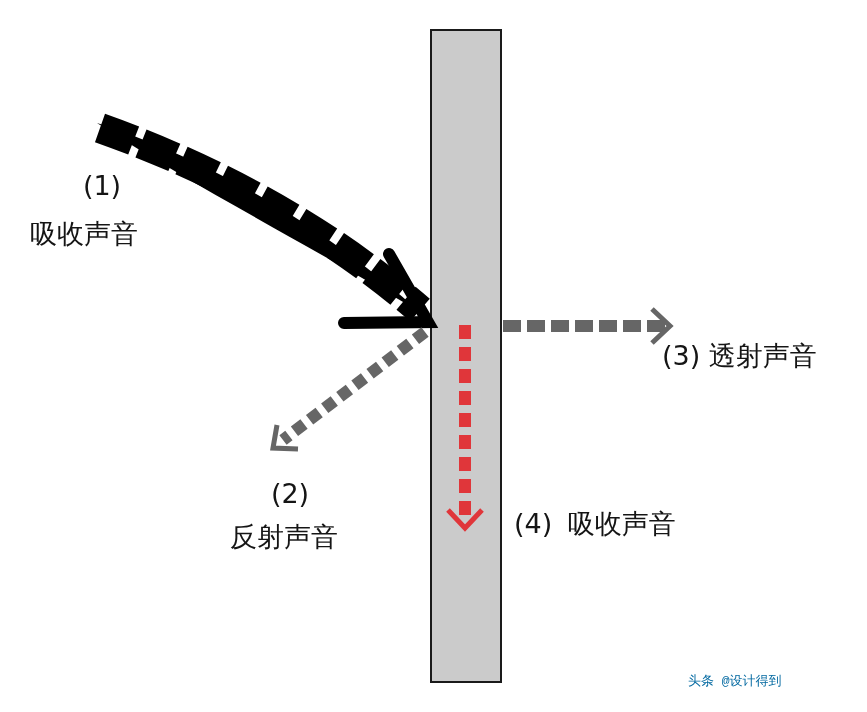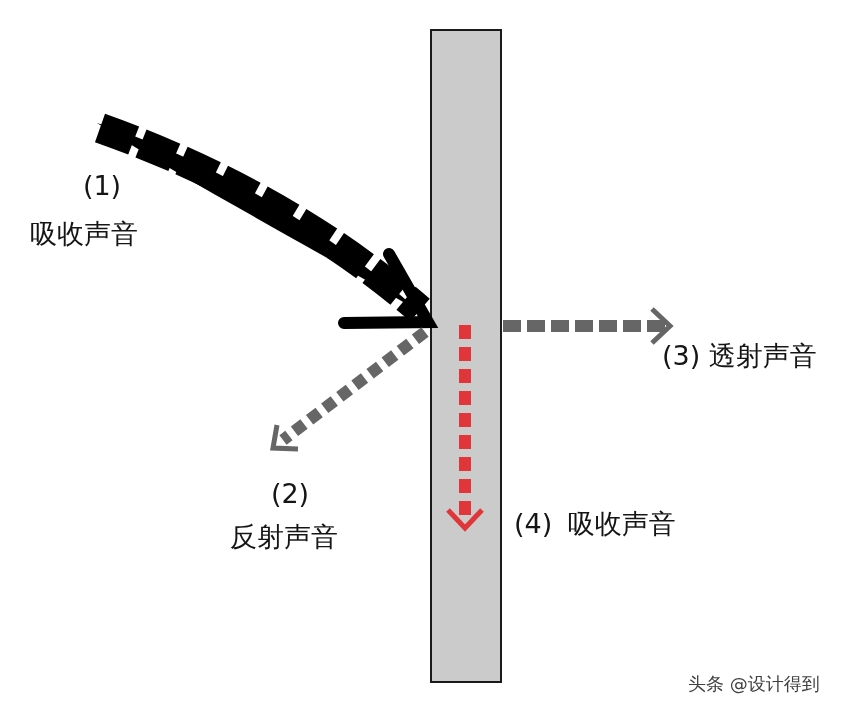--- a/index.html
+++ b/index.html
@@ -1,21 +1,21 @@
 <!DOCTYPE html>
 <html><head>
 <meta charset="utf-8">
 <style>
   html, body { margin: 0; padding: 0; background: #ffffff; }
   body { width: 867px; height: 712px; position: relative; overflow: hidden;
          font-family: "DejaVu Sans", "Liberation Sans", sans-serif; color: #111; }
   #diagram { position: absolute; left: 0; top: 0; }
   .label { position: absolute; font-size: 27px; line-height: 1; white-space: nowrap; color: #151515; }
   .center { text-align: center; }
-  .watermark { position: absolute; font-size: 18px; color: #404040; white-space: nowrap; }
+  .watermark { position: absolute; font-size: 13px; color: #0369a1; white-space: nowrap; font-family: Liberation Mono, monospace; }
 </style>
 </head>
 <body>
 
 <svg id="diagram" width="867" height="712" viewBox="0 0 867 712" xmlns="http://www.w3.org/2000/svg">
 
   <rect x="431" y="30" width="70" height="652" fill="#cbcbcb" stroke="#1a1a1a" stroke-width="2"></rect>
 
   <g>
     <path d="M97,123 Q250,180 428,320 Q260,245 97,123 Z" fill="none"></path>

